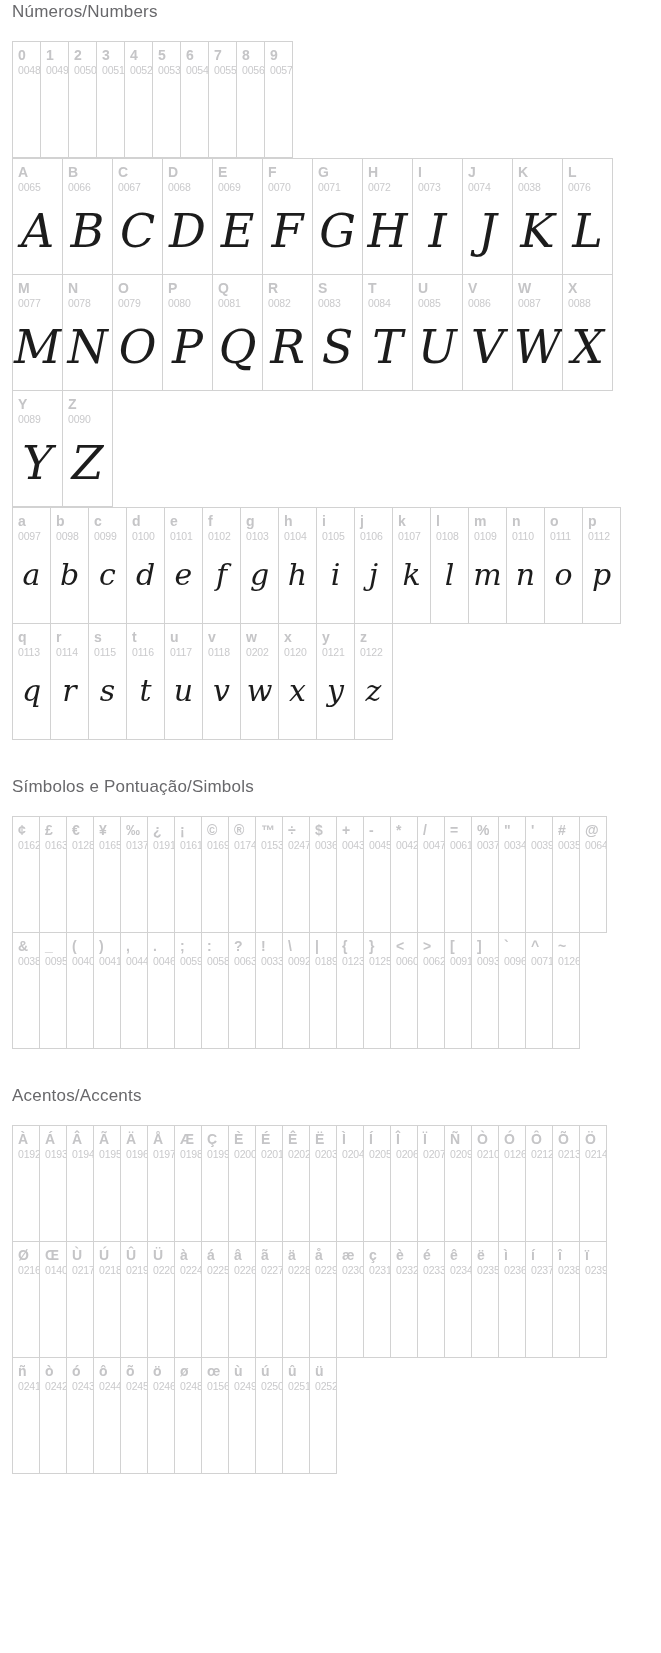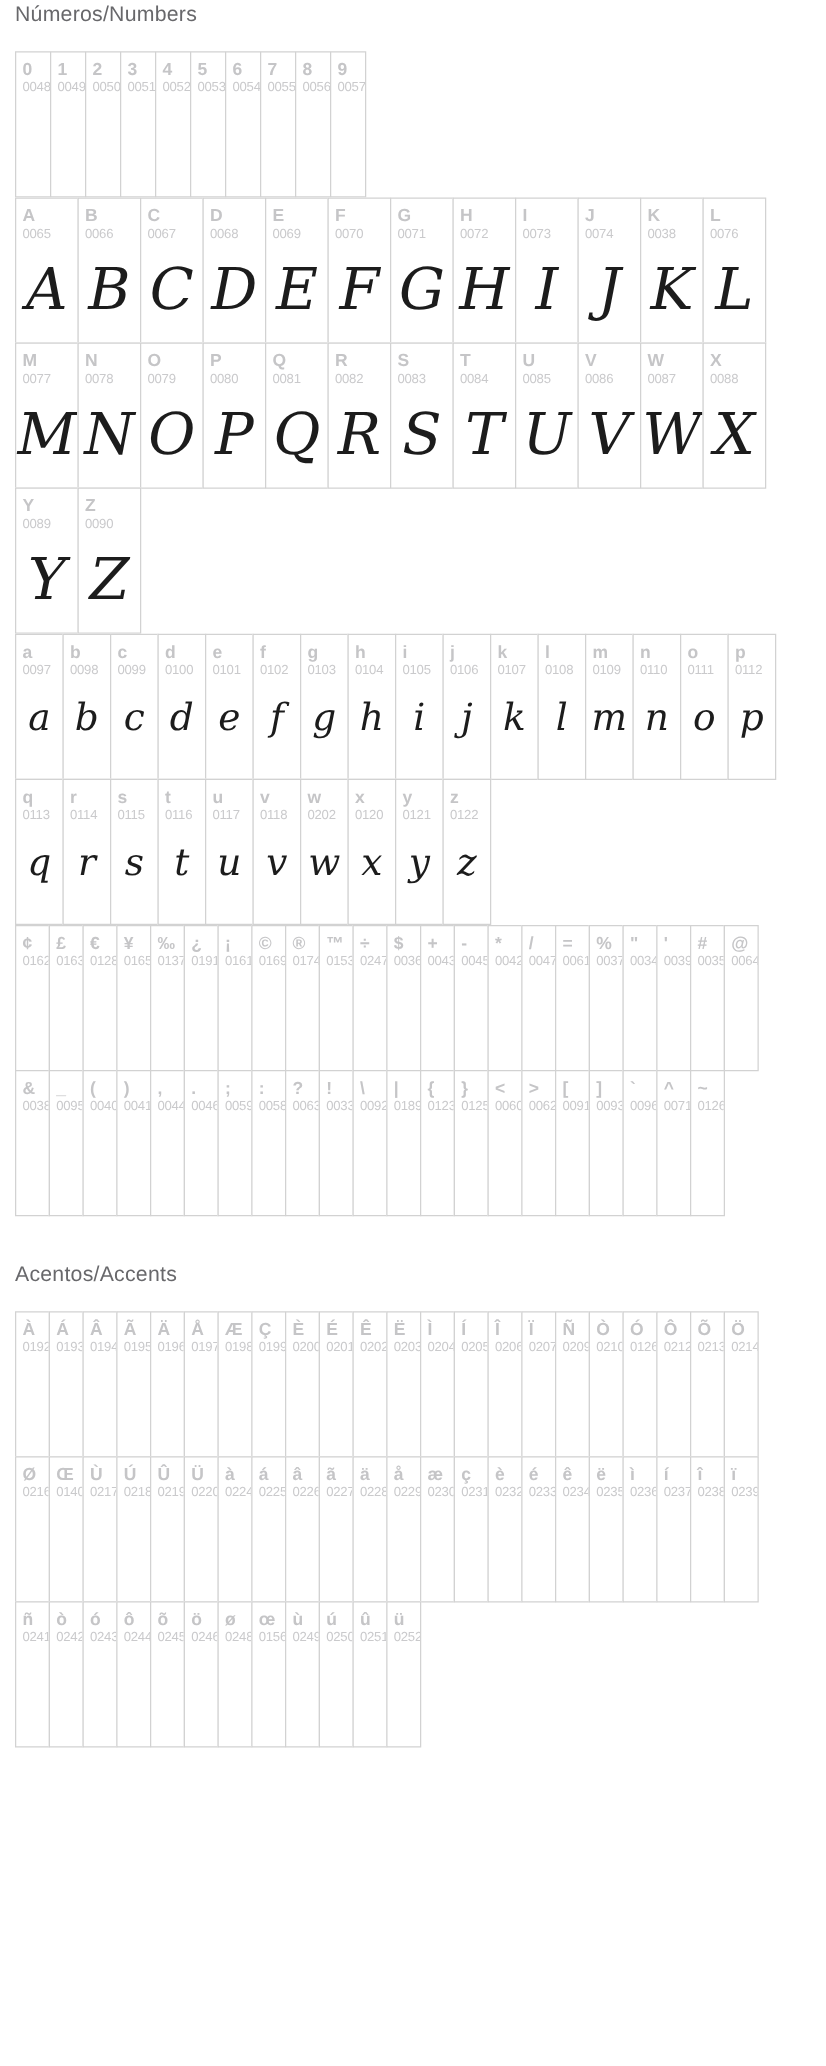--- a/index.html
+++ b/index.html
@@ -363,20 +363,21 @@
           </div>
           <div class="char-cell" style="width: 39px;">
             <div class="char-label">z</div>
             <div class="char-code">0122</div>
             <div class="char-glyph">z</div>
           </div>
         </div>
       </div>
     </section>
     <section class="section section-symbols">
+      <h2 class="section-title">Símbolos e Pontuação/Simbols</h2>
       <div class="char-table">
         <div class="char-row">
           <div class="char-cell" style="width: 28px;">
             <div class="char-label">¢</div>
             <div class="char-code">0162</div>
             <div class="char-glyph"></div>
           </div>
           <div class="char-cell" style="width: 28px;">
             <div class="char-label">£</div>
             <div class="char-code">0163</div>

